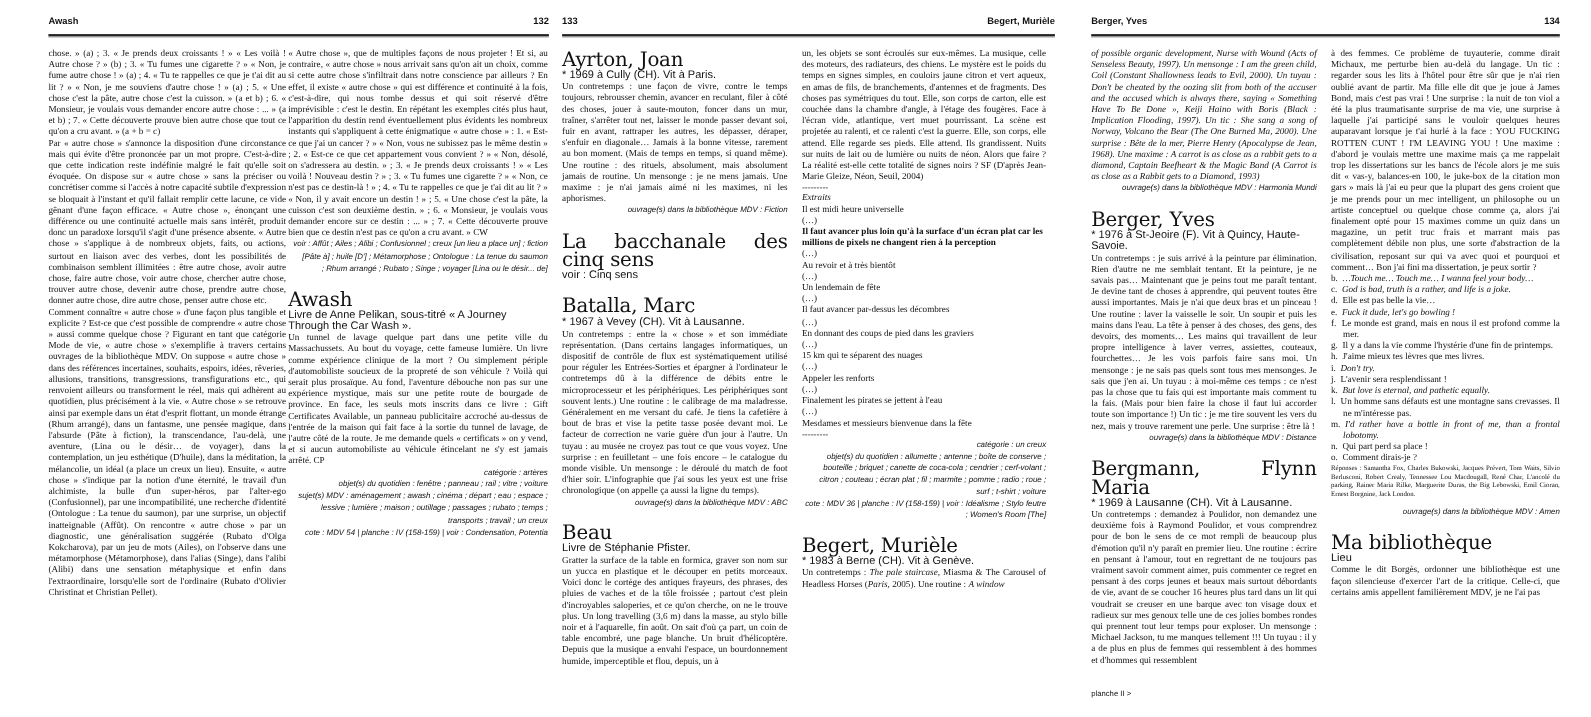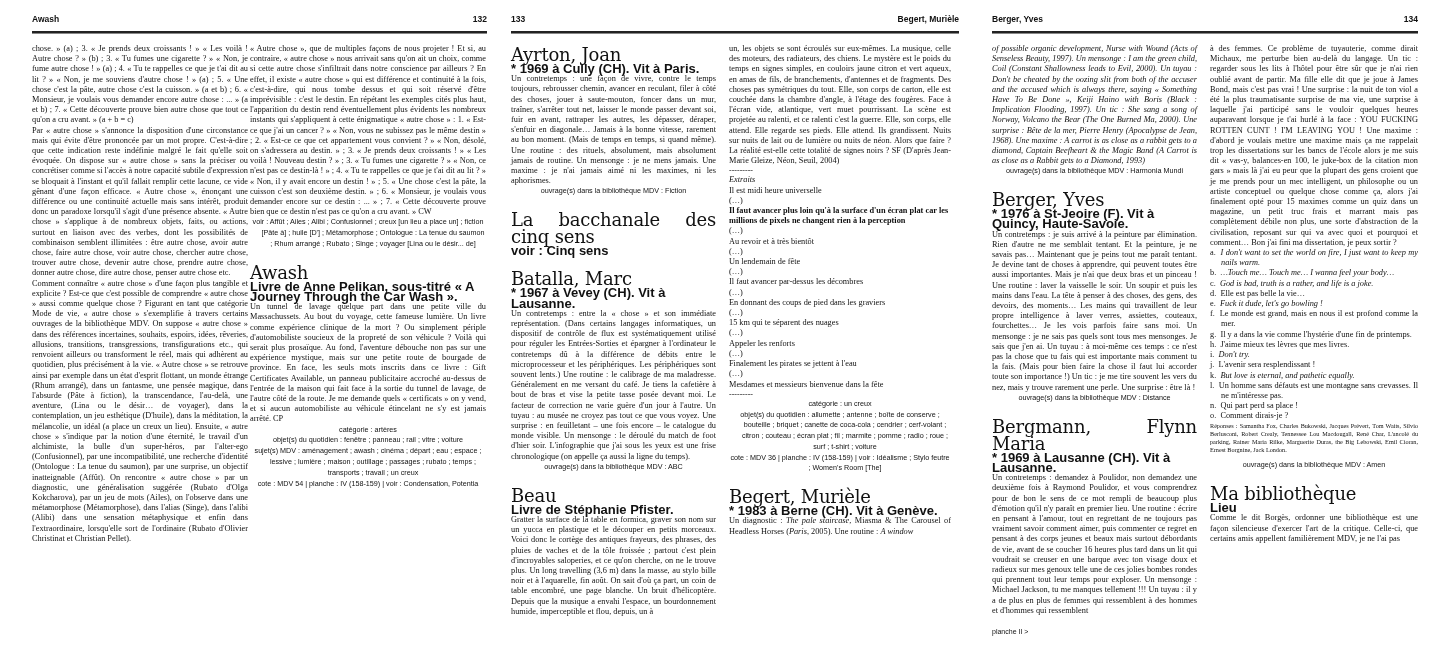--- a/index.html
+++ b/index.html
@@ -5,34 +5,34 @@
   html, body { margin:0; padding:0; background:#ffffff; }
   body { width:1446px; height:652px; position:relative; overflow:hidden; color:#111; }
   .page { position:absolute; top:0; height:652px; }
   .hdr { position:absolute; top:14px; left:0; right:0; height:14px; font-family:"Liberation Sans", sans-serif; font-weight:bold; font-size:8.5px; }
   .hdr .l { position:absolute; left:0; top:0; }
   .hdr .r { position:absolute; right:0; top:0; }
   .rule { position:absolute; top:31px; left:0; right:0; height:3px; border-top:2px solid #222; border-bottom:1px solid #888; box-sizing:border-box; }
   .col { position:absolute; top:44px; width:216px; font-family:"Liberation Serif", serif; font-size:8.3px; line-height:10.2px; text-align:justify; }
   .col p { margin:0; }
   .col .it { font-style:italic; }
-  .sans { font-family:"Liberation Sans", sans-serif; font-size:13px; line-height:10.2px; text-align:left;font-weight:bold; }
-  .meta { font-family:"Liberation Sans", sans-serif; font-size:7.2px; line-height:10.8px; text-align:center; padding-left:10px; text-indent:-10px; }
+  .sans { font-family:"Liberation Sans", sans-serif; font-size:10px; line-height:10.2px; text-align:left; }
+  .meta { font-family:"Liberation Sans", sans-serif; font-size:7.2px; line-height:10.8px; text-align:right; padding-left:10px; text-indent:-10px;font-style:italic; }
   .entry-title { font-family:"DejaVu Serif", serif; font-size:18px; line-height:17px; margin-top:14px; margin-bottom:1px; font-weight:normal; letter-spacing:-0.2px; }
   .first-title { margin-top:2px; }
   .sep { font-family:"Liberation Serif", serif; font-size:8px; line-height:9px; }
   .list { margin:0; padding:0; list-style:none; }
   .list li { padding-left:11px; text-indent:-11px; }
   .small { font-family:"Liberation Serif", serif; font-size:6.2px; line-height:8.2px; margin-top:2px; }
   .footer { font-family:"Liberation Sans", sans-serif; font-size:7px; position:absolute; }
 </style>
 </head>
 <body>
 
-<div class="page" style="left:32px; width:455px;">
+<div class="page" style="left:44px; width:455px;">
   <div class="hdr">
     <span class="l">Awash</span>
     <span class="r">132</span>
   </div>
   <div class="rule"></div>
   <div class="col" style="left:0;">
     <p>chose. » (a) ; 3. « Je prends deux croissants ! » « Les voilà ! Autre chose ? » (b) ; 3. « Tu fumes une cigarette ? » « Non, je fume autre chose ! » (a) ; 4. « Tu te rappelles ce que je t'ai dit au lit ? » « Non, je me souviens d'autre chose ! » (a) ; 5. « Une chose c'est la pâte, autre chose c'est la cuisson. » (a et b) ; 6. « Monsieur, je voulais vous demander encore autre chose : ... » (a et b) ; 7. « Cette découverte prouve bien autre chose que tout ce qu'on a cru avant. » (a + b = c)</p>
     <p>Par « autre chose » s'annonce la disposition d'une circonstance mais qui évite d'être prononcée par un mot propre. C'est-à-dire que cette indication reste indéfinie malgré le fait qu'elle soit évoquée. On dispose sur « autre chose » sans la préciser ou concrétiser comme si l'accès à notre capacité subtile d'expression se bloquait à l'instant et qu'il fallait remplir cette lacune, ce vide gênant d'une façon efficace. « Autre chose », énonçant une différence ou une continuité actuelle mais sans intérêt, produit donc un paradoxe lorsqu'il s'agit d'une présence absente. « Autre chose » s'applique à de nombreux objets, faits, ou actions, surtout en liaison avec des verbes, dont les possibilités de combinaison semblent illimitées : être autre chose, avoir autre chose, faire autre chose, voir autre chose, chercher autre chose, trouver autre chose, devenir autre chose, prendre autre chose, donner autre chose, dire autre chose, penser autre chose etc.</p>
     <p>Comment connaître « autre chose » d'une façon plus tangible et explicite ? Est-ce que c'est possible de comprendre « autre chose » aussi comme quelque chose ? Figurant en tant que catégorie Mode de vie, « autre chose » s'exemplifie à travers certains ouvrages de la bibliothèque MDV. On suppose « autre chose » dans des références incertaines, souhaits, espoirs, idées, rêveries, allusions, transitions, transgressions, transfigurations etc., qui renvoient ailleurs ou transforment le réel, mais qui adhèrent au quotidien, plus précisément à la vie. « Autre chose » se retrouve ainsi par exemple dans un état d'esprit flottant, un monde étrange (Rhum arrangé), dans un fantasme, une pensée magique, dans l'absurde (Pâte à fiction), la transcendance, l'au-delà, une aventure, (Lina ou le désir… de voyager), dans la contemplation, un jeu esthétique (D'huile), dans la méditation, la mélancolie, un idéal (a place un creux un lieu). Ensuite, « autre chose » s'indique par la notion d'une éternité, le travail d'un alchimiste, la bulle d'un super-héros, par l'alter-ego (Confusionnel), par une incompatibilité, une recherche d'identité (Ontologue : La tenue du saumon), par une surprise, un objectif inatteignable (Affût). On rencontre « autre chose » par un diagnostic, une généralisation suggérée (Rubato d'Olga Kokcharova), par un jeu de mots (Ailes), on l'observe dans une métamorphose (Métamorphose), dans l'alias (Singe), dans l'alibi (Alibi) dans une sensation métaphysique et enfin dans l'extraordinaire, lorsqu'elle sort de l'ordinaire (Rubato d'Olivier Christinat et Christian Pellet).</p>
   </div>
@@ -96,21 +96,21 @@
     <p>Finalement les pirates se jettent à l'eau</p>
     <p>(…)</p>
     <p>Mesdames et messieurs bienvenue dans la fête</p>
     <p class="sep">---------</p>
     <p class="meta">catégorie : un creux</p>
     <p class="meta">objet(s) du quotidien : allumette ; antenne ; boîte de conserve ; bouteille ; briquet ; canette de coca-cola ; cendrier ; cerf-volant ; citron ; couteau ; écran plat ; fil ; marmite ; pomme ; radio ; roue ; surf ; t-shirt ; voiture</p>
     <p class="meta">cote : MDV 36 | planche : IV (158-159) | voir : Idéalisme ; Stylo feutre ; Women's Room [The]</p>
 
     <div class="entry-title">Begert, Murièle</div>
     <p class="sans">* 1983 à Berne (CH). Vit à Genève.</p>
-    <p><span>Un diagnostic : </span><span class="it">The pale staircase</span><span>, Miasma &amp; The Carousel of Headless Horses (</span><span class="it">Paris</span><span>, 2005). Une routine : </span><span class="it">A window</span></p>
+    <p><span>Un contretemps : </span><span class="it">The pale staircase</span><span>, Miasma &amp; The Carousel of Headless Horses (</span><span class="it">Paris</span><span>, 2005). Une routine : </span><span class="it">A window</span></p>
   </div>
 </div>
 
 <div class="page" style="left:992px; width:426px;">
   <div class="hdr">
     <span class="l">Berger, Yves</span>
     <span class="r">134</span>
   </div>
   <div class="rule"></div>
   <div class="col" style="left:0; width:205px;">
@@ -124,32 +124,32 @@
 
     <div class="entry-title">Bergmann, Flynn Maria</div>
     <p class="sans">* 1969 à Lausanne (CH). Vit à Lausanne.</p>
     <p>Un contretemps : demandez à Poulidor, non demandez une deuxième fois à Raymond Poulidor, et vous comprendrez pour de bon le sens de ce mot rempli de beaucoup plus d'émotion qu'il n'y paraît en premier lieu. Une routine : écrire en pensant à l'amour, tout en regrettant de ne toujours pas vraiment savoir comment aimer, puis commenter ce regret en pensant à des corps jeunes et beaux mais surtout débordants de vie, avant de se coucher 16 heures plus tard dans un lit qui voudrait se creuser en une barque avec ton visage doux et radieux sur mes genoux telle une de ces jolies bombes rondes qui prennent tout leur temps pour exploser. Un mensonge : Michael Jackson, tu me manques tellement !!! Un tuyau : il y a de plus en plus de femmes qui ressemblent à des hommes et d'hommes qui ressemblent</p>
   </div>
   <div class="footer" style="left:0; top:628px;">planche II &gt;</div>
 
   <div class="col" style="left:218px; width:208px;">
     <p>à des femmes. Ce problème de tuyauterie, comme dirait Michaux, me perturbe bien au-delà du langage. Un tic : regarder sous les lits à l'hôtel pour être sûr que je n'ai rien oublié avant de partir. Ma fille elle dit que je joue à James Bond, mais c'est pas vrai ! Une surprise : la nuit de ton viol a été la plus traumatisante surprise de ma vie, une surprise à laquelle j'ai participé sans le vouloir quelques heures auparavant lorsque je t'ai hurlé à la face : YOU FUCKING ROTTEN CUNT ! I'M LEAVING YOU ! Une maxime : d'abord je voulais mettre une maxime mais ça me rappelait trop les dissertations sur les bancs de l'école alors je me suis dit « vas-y, balances-en 100, le juke-box de la citation mon gars » mais là j'ai eu peur que la plupart des gens croient que je me prends pour un mec intelligent, un philosophe ou un artiste conceptuel ou quelque chose comme ça, alors j'ai finalement opté pour 15 maximes comme un quiz dans un magazine, un petit truc frais et marrant mais pas complètement débile non plus, une sorte d'abstraction de la civilisation, reposant sur qui va avec quoi et pourquoi et comment… Bon j'ai fini ma dissertation, je peux sortir ?</p>
     <ul class="list">
-      <li><span>a.</span>&nbsp;&nbsp;<span class="it">I don't want to set the world on fire, I just want to keep my nails warm.</span></li>
       <li><span>b.</span>&nbsp;&nbsp;<span class="it">…Touch me… Touch me… I wanna feel your body…</span></li>
       <li><span>c.</span>&nbsp;&nbsp;<span class="it">God is bad, truth is a rather, and life is a joke.</span></li>
       <li><span>d.</span>&nbsp;&nbsp;<span>Elle est pas belle la vie…</span></li>
       <li><span>e.</span>&nbsp;&nbsp;<span class="it">Fuck it dude, let's go bowling !</span></li>
       <li><span>f.</span>&nbsp;&nbsp;<span>Le monde est grand, mais en nous il est profond comme la mer.</span></li>
       <li><span>g.</span>&nbsp;&nbsp;<span>Il y a dans la vie comme l'hystérie d'une fin de printemps.</span></li>
       <li><span>h.</span>&nbsp;&nbsp;<span>J'aime mieux tes lèvres que mes livres.</span></li>
       <li><span>i.</span>&nbsp;&nbsp;<span class="it">Don't try.</span></li>
       <li><span>j.</span>&nbsp;&nbsp;<span>L'avenir sera resplendissant !</span></li>
       <li><span>k.</span>&nbsp;&nbsp;<span class="it">But love is eternal, and pathetic equally.</span></li>
       <li><span>l.</span>&nbsp;&nbsp;<span>Un homme sans défauts est une montagne sans crevasses. Il ne m'intéresse pas.</span></li>
+      <li><span>m.</span>&nbsp;<span class="it">I'd rather have a bottle in front of me, than a frontal lobotomy.</span></li>
       <li><span>n.</span>&nbsp;&nbsp;<span>Qui part perd sa place !</span></li>
       <li><span>o.</span>&nbsp;&nbsp;<span>Comment dirais-je ?</span></li>
     </ul>
     <p class="small">Réponses : Samantha Fox, Charles Bukowski, Jacques Prévert, Tom Waits, Silvio Berlusconi, Robert Crealy, Tennessee Lou Macdougall, René Char, L'ancolé du parking, Rainer Maria Rilke, Marguerite Duras, the Big Lebowski, Emil Cioran, Ernest Borgnine, Jack London.</p>
     <p class="meta" style="margin-top:6px;">ouvrage(s) dans la bibliothèque MDV : Amen</p>
 
     <div class="entry-title">Ma bibliothèque</div>
     <p class="sans">Lieu</p>
     <p>Comme le dit Borgès, ordonner une bibliothèque est une façon silencieuse d'exercer l'art de la critique. Celle-ci, que certains amis appellent familièrement MDV, je ne l'ai pas</p>
   </div>

